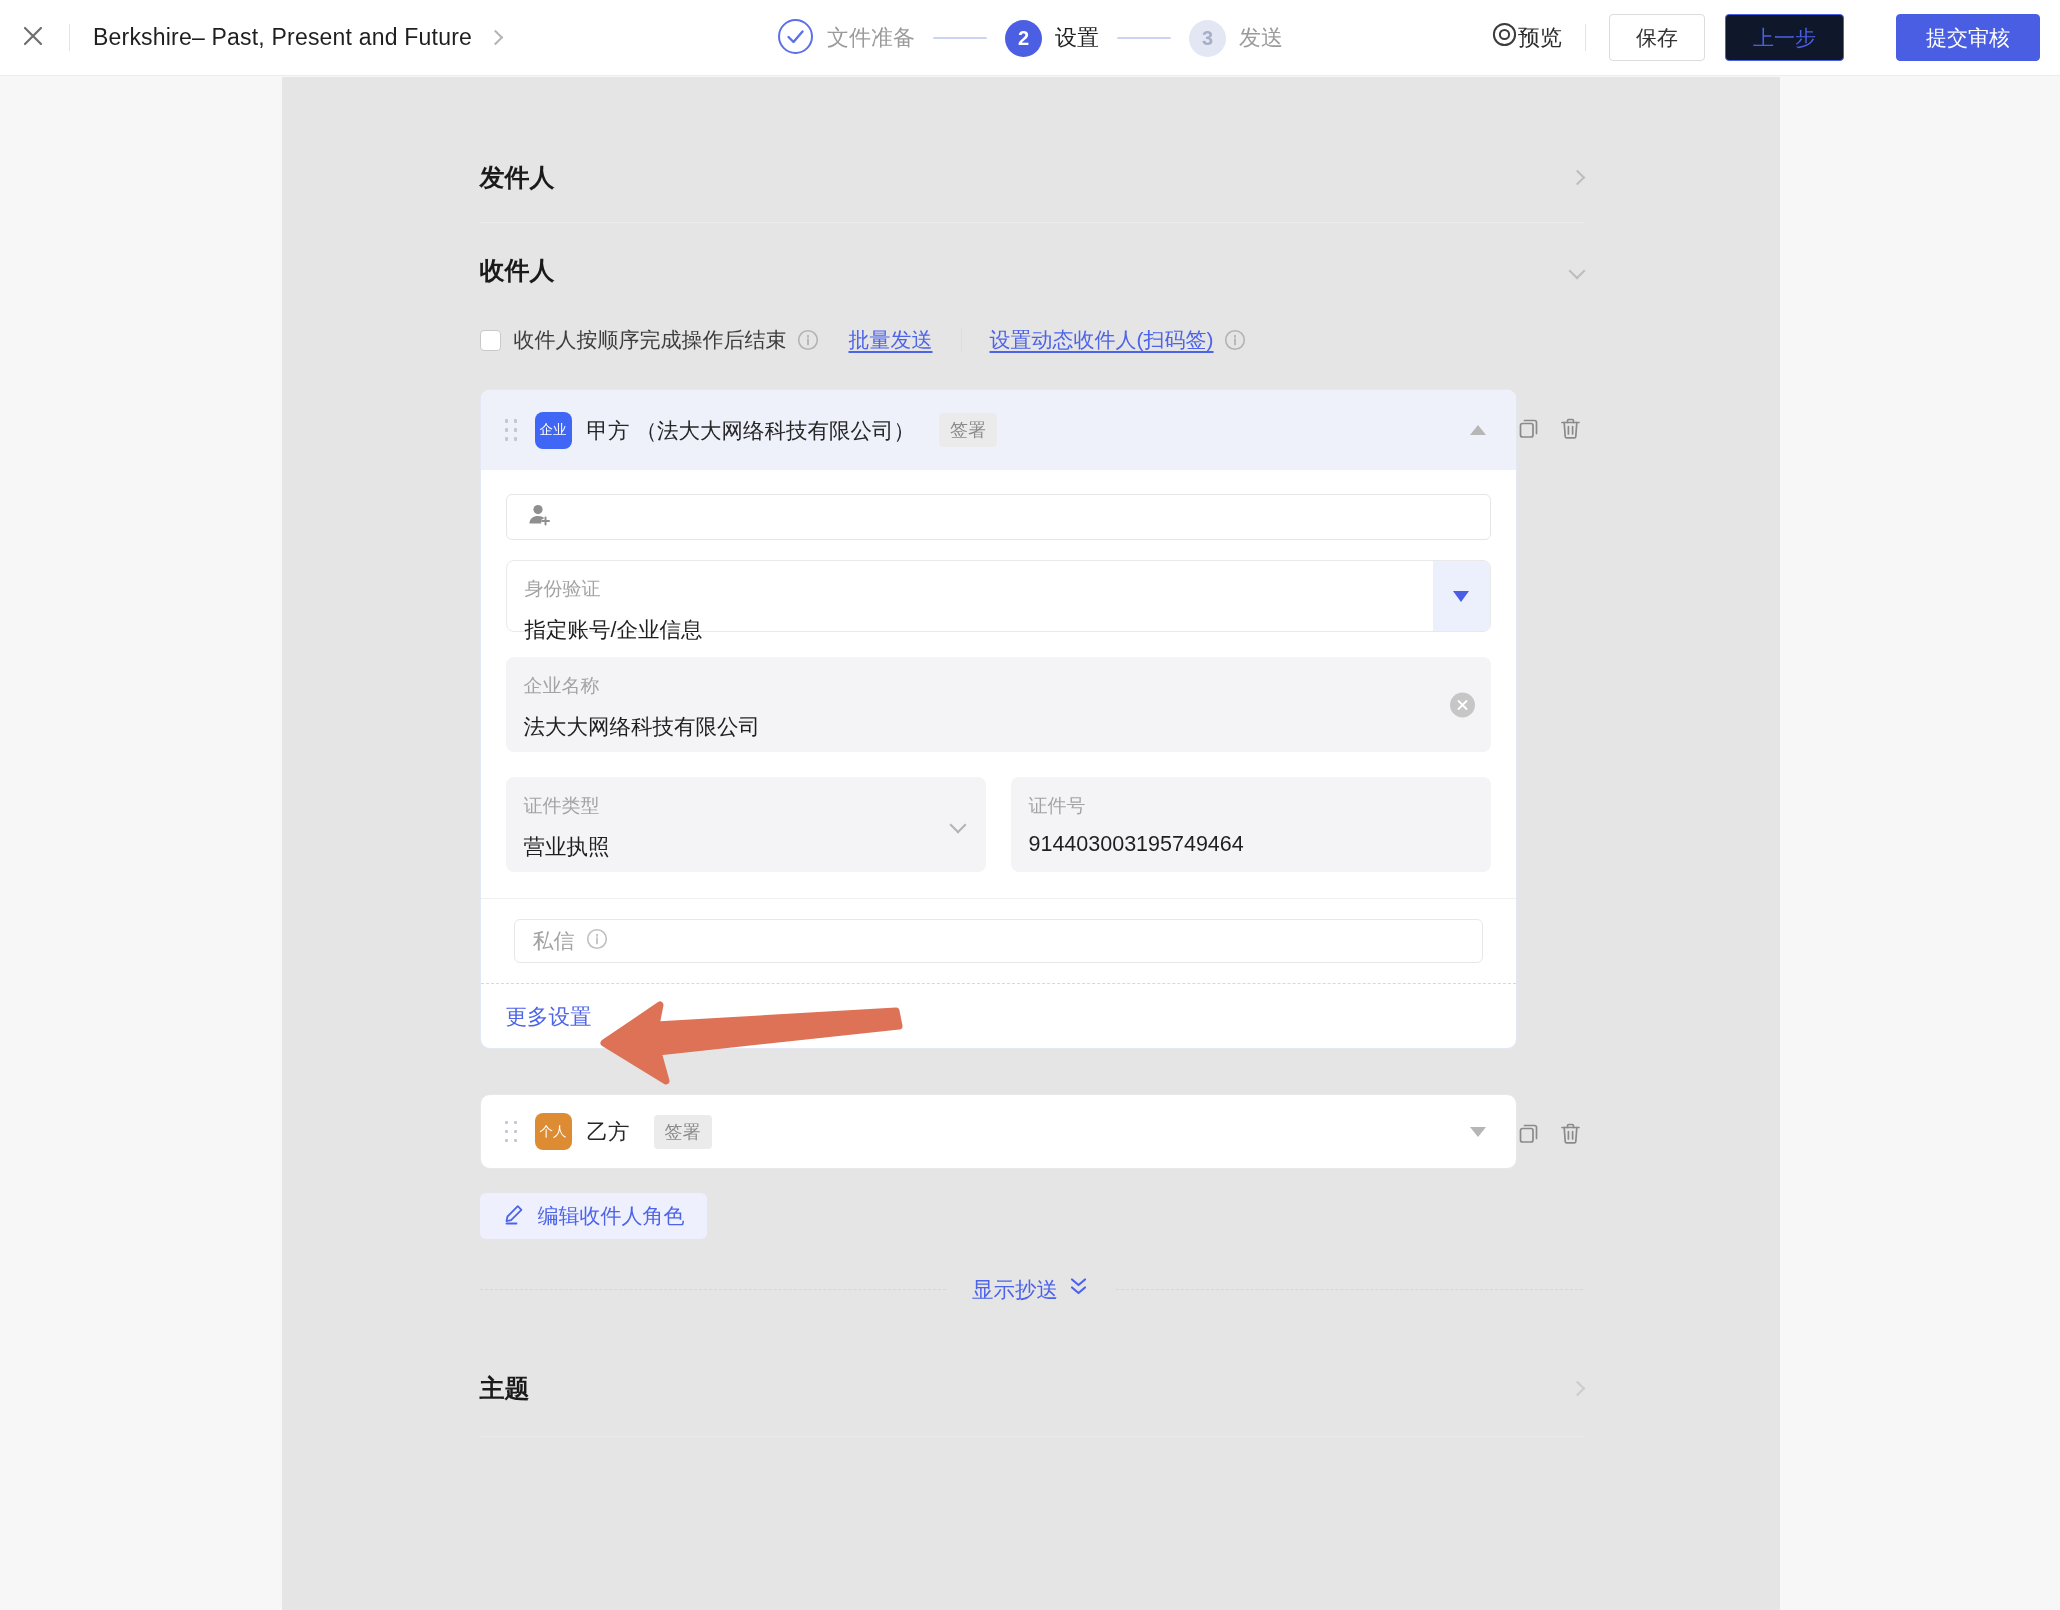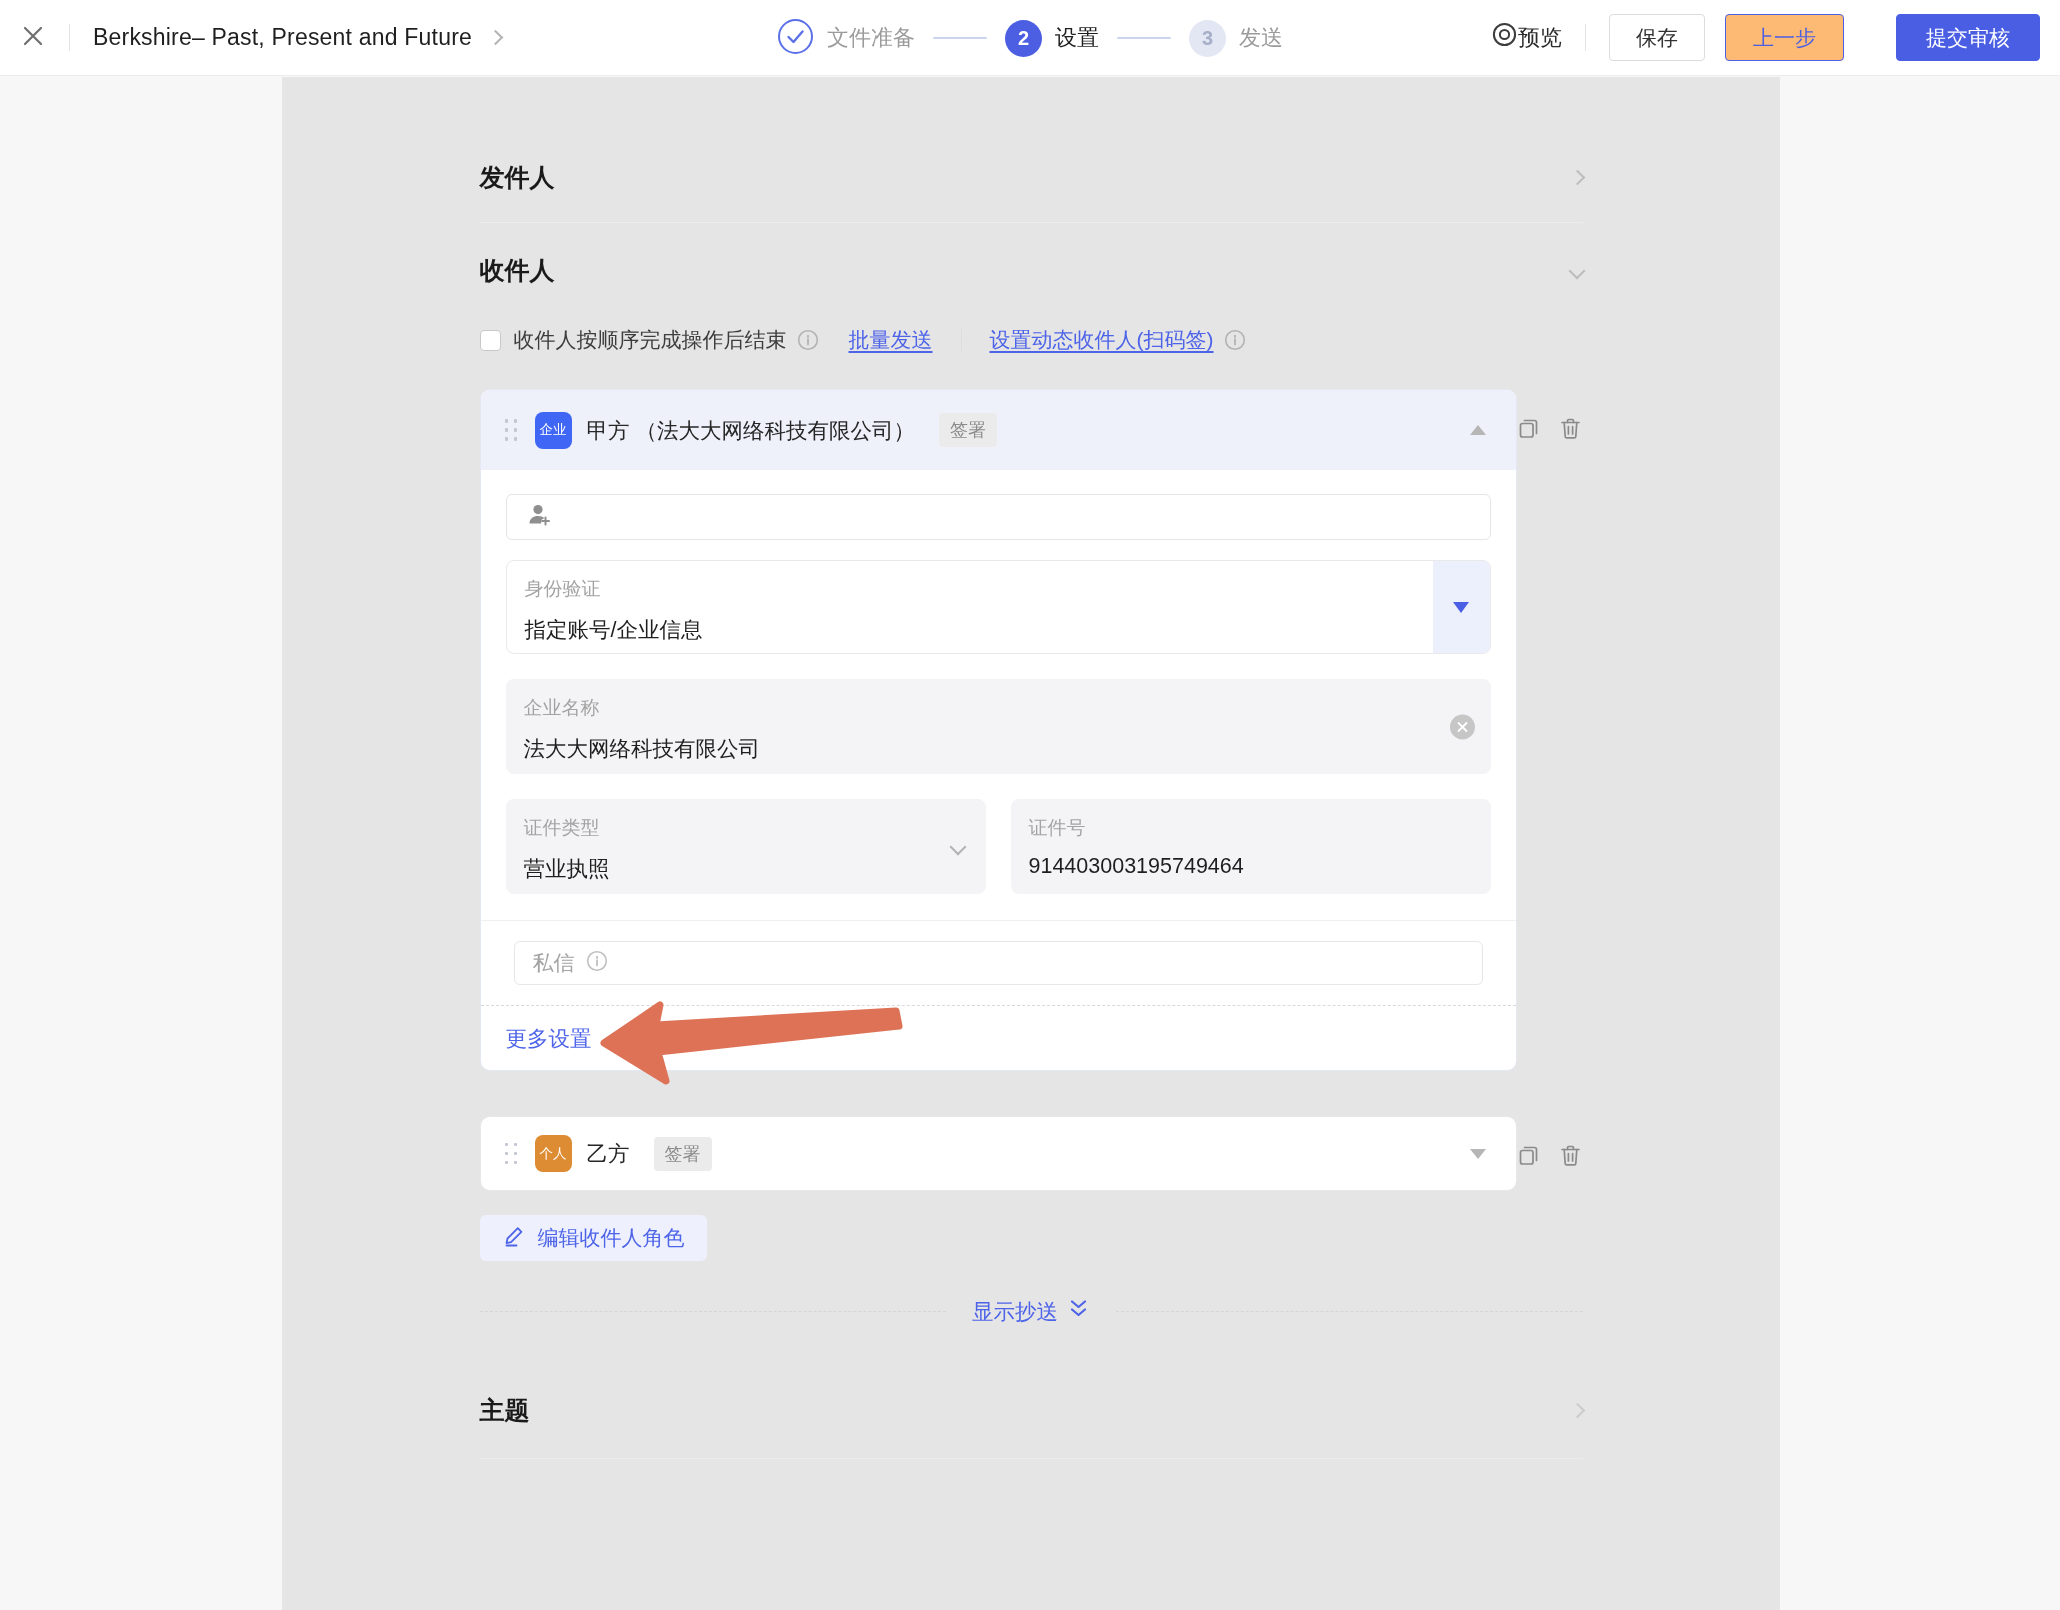--- a/index.html
+++ b/index.html
@@ -28,21 +28,21 @@
                  justify-content:center; font-size:20px; font-weight:700; }
   .step-circle.active { background:#4c5fe2; color:#fff; }
   .step-circle.pending { background:#e3e7f3; color:#a6aec8; }
   .step-dash { width:54px; height:2px; background:#ccd4f0; border-radius:1px; margin:0 18px; }
 
   .tb-right { margin-left:auto; display:flex; align-items:center; }
   .preview-btn { display:flex; align-items:center; font-size:22px; color:#2b2b2b; cursor:pointer; background:none; border:none; }
   .btn { height:47px; border-radius:4px; font-size:21px; display:inline-flex; align-items:center;
          justify-content:center; cursor:pointer; white-space:nowrap; }
   .btn-plain { background:#fff; border:1px solid #dcdcdc; color:#333; padding:0 26px; margin-right:20px; }
-  .btn-outline { background:#fdba74; border:1px solid #4c5fe2; color:#4c5fe2; padding:0 27px; margin-right:20px; }
+  .btn-outline { background:#0f172a; border:1px solid #4c5fe2; color:#4c5fe2; padding:0 27px; margin-right:20px; }
   .btn-primary { background:#4a5ee4; border:1px solid #4a5ee4; color:#fff; padding:0 29px;margin-left:32px; }
 
   
   .canvas { position:absolute; top:77px; left:0; right:0; bottom:0; background:#f7f7f8; }
   .panel { position:absolute; left:282px; width:1498px; top:0; bottom:0; background:#e5e5e5; overflow:hidden; }
   .inner { width:1103px; margin:0 auto; padding-top:55px; }
 
   .section-head { display:flex; align-items:center; justify-content:space-between; }
   .section-head.sender { height:90px; }
   .section-head.recip { height:95px; }
@@ -79,21 +79,21 @@
   .tri-up { border-left:8px solid transparent; border-right:8px solid transparent; border-bottom:10px solid #b6b6b6; }
   .tri-dn { border-left:8px solid transparent; border-right:8px solid transparent; border-top:10px solid #b6b6b6; }
   .outside-icons { position:absolute; right:0; top:27px; display:flex; gap:17px; }
 
   .card-body { padding:24px 25px 0; }
   .contact-box { height:46px; border:1px solid #e6e6e6; border-radius:6px; display:flex;
                  align-items:center; padding:0 18px; background:#fff; }
   .contact-box input { flex:1; border:none; outline:none; font-size:21px; color:#333; background:transparent; }
   .contact-box input::placeholder { color:#a0a0a0; }
 
-  .combo { margin-top:20px; height:94px; border:1px solid #e9e9e9; border-radius:8px; position:relative;
+  .combo { margin-top:20px; height:72px; border:1px solid #e9e9e9; border-radius:8px; position:relative;
            padding:15px 18px; background:#fff; cursor:pointer; }
   .field-label { font-size:19px; color:#a3a3a3; }
   .field-value { font-size:21.5px; color:#1f1f1f; margin-top:13px; }
   .combo-strip { position:absolute; top:0; right:0; bottom:0; width:57px; background:#eceffc;
                  border-radius:0 7px 7px 0; display:flex; align-items:center; justify-content:center; cursor:pointer; }
   .tri-blue { width:0; height:0; border-left:8px solid transparent; border-right:8px solid transparent;
               border-top:11px solid #4a5fe4; }
 
   .gray-field { margin-top:25px; height:95px; background:#f4f4f6; border-radius:8px; padding:16px 18px; position:relative; }
   .clear-btn { position:absolute; right:16px; top:50%; transform:translateY(-50%); width:25px; height:25px;

